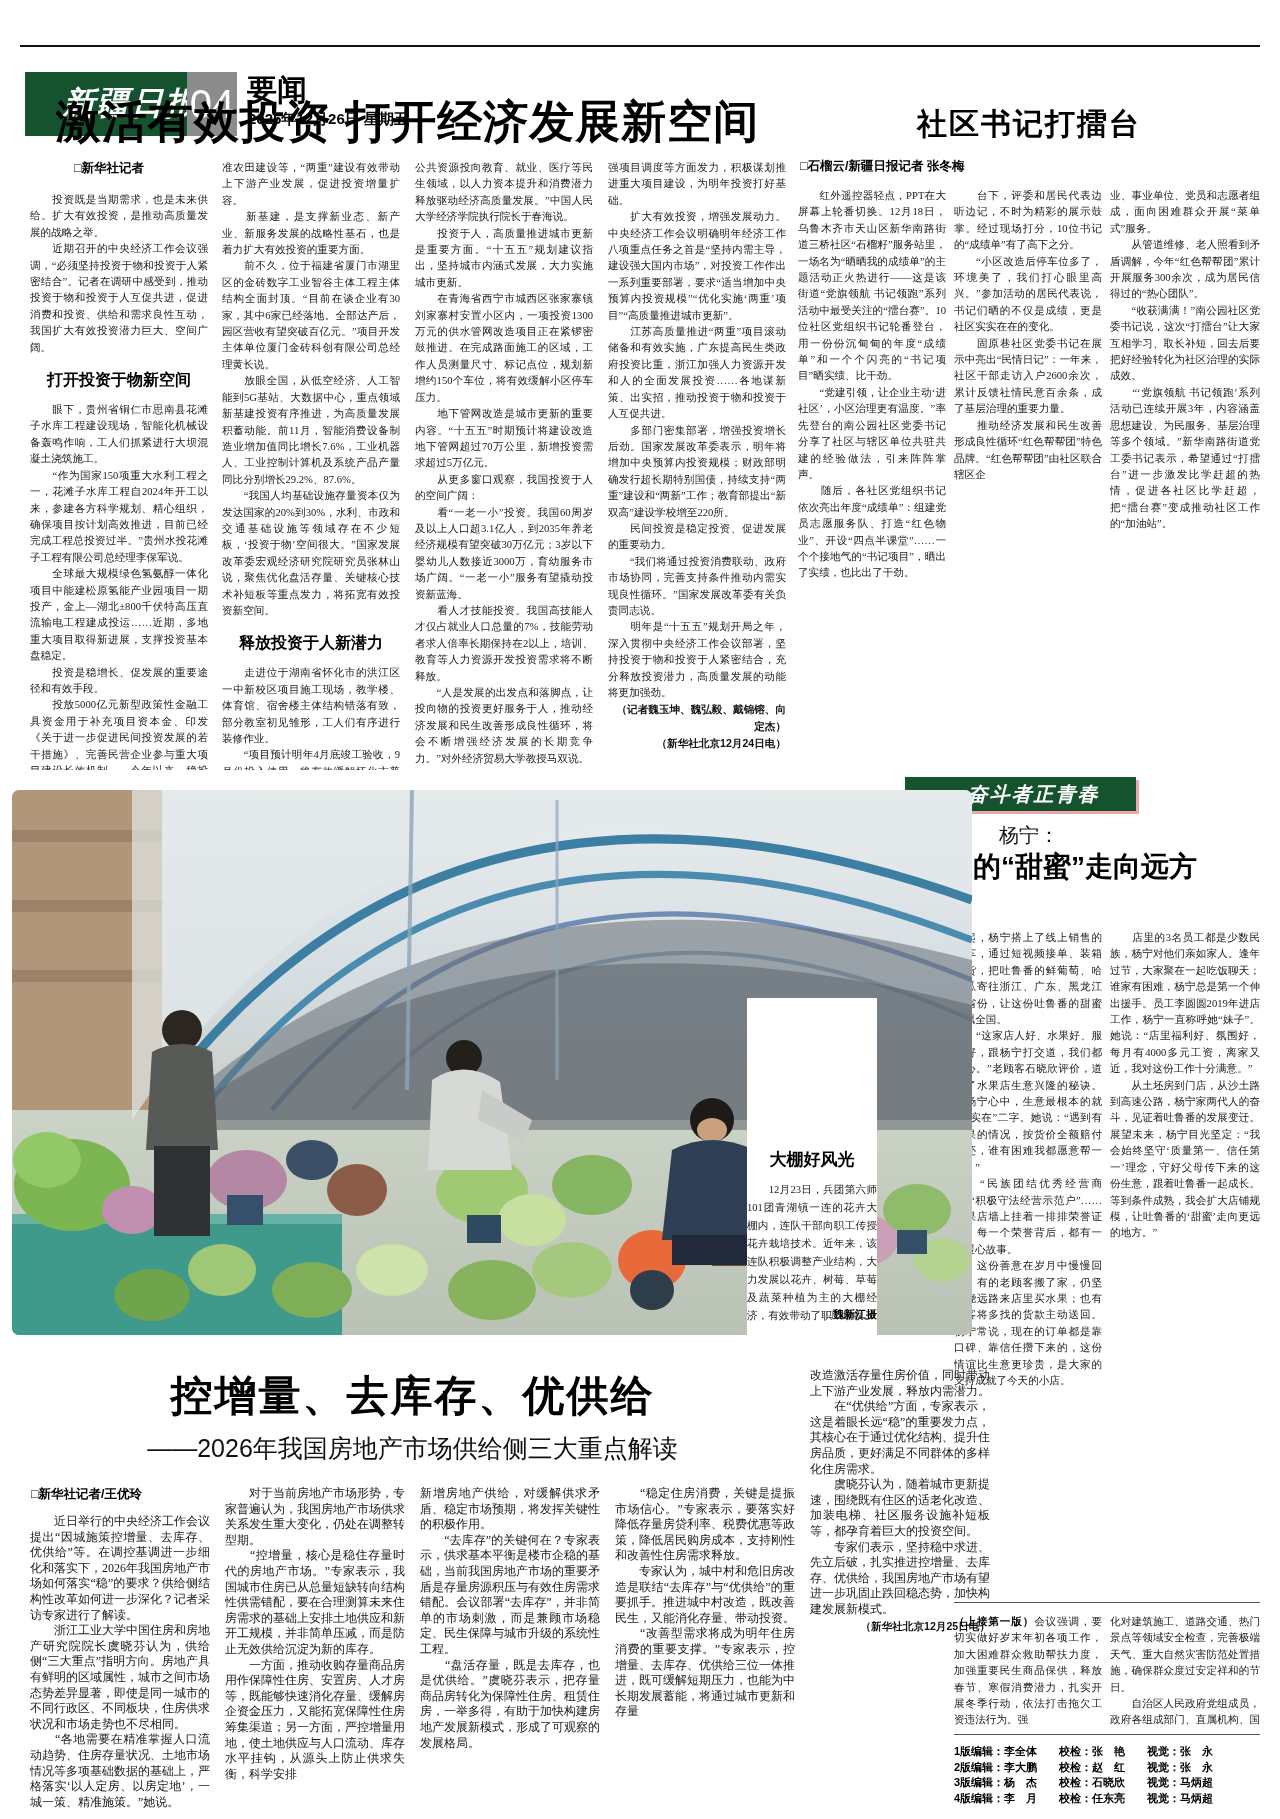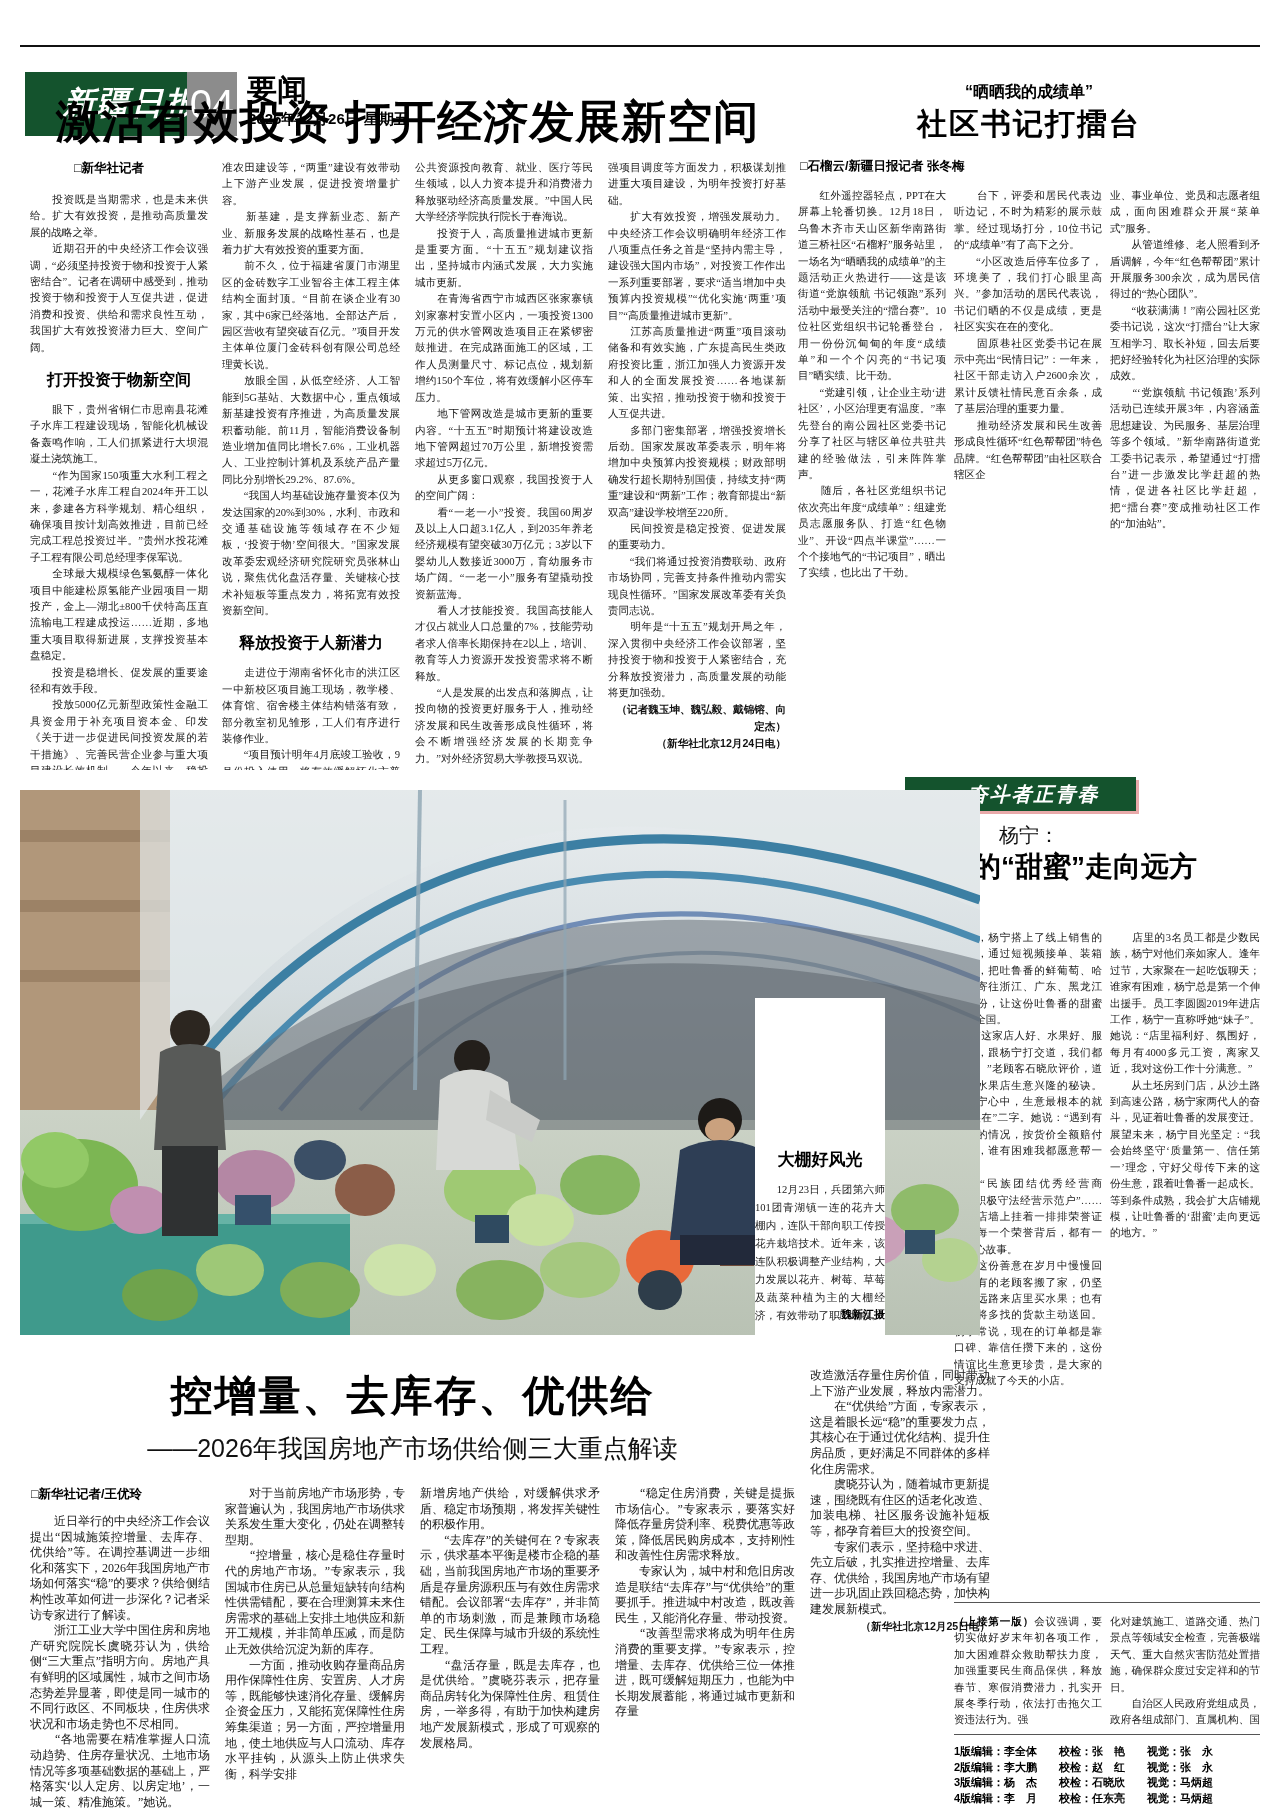--- a/index.html
+++ b/index.html
@@ -84,21 +84,20 @@
 　　扩大有效投资，增强发展动力。中央经济工作会议明确明年经济工作八项重点任务之首是“坚持内需主导，建设强大国内市场”，对投资工作作出一系列重要部署，要求“适当增加中央预算内投资规模”“优化实施‘两重’项目”“高质量推进城市更新”。
 　　江苏高质量推进“两重”项目滚动储备和有效实施，广东提高民生类政府投资比重，浙江加强人力资源开发和人的全面发展投资……各地谋新策、出实招，推动投资于物和投资于人互促共进。
 　　多部门密集部署，增强投资增长后劲。国家发展改革委表示，明年将增加中央预算内投资规模；财政部明确发行超长期特别国债，持续支持“两重”建设和“两新”工作；教育部提出“新双高”建设学校增至220所。
 　　民间投资是稳定投资、促进发展的重要动力。
 　　“我们将通过投资消费联动、政府市场协同，完善支持条件推动内需实现良性循环。”国家发展改革委有关负责同志说。
 　　明年是“十五五”规划开局之年，深入贯彻中央经济工作会议部署，坚持投资于物和投资于人紧密结合，充分释放投资潜力，高质量发展的动能将更加强劲。</div>
     <div class="credit">（记者魏玉坤、魏弘毅、戴锦镕、向定杰）</div>
     <div class="credit">（新华社北京12月24日电）</div>
   </div>
 
-  <div class="abs kicker" style="left:798px;top:82px;width:462px;font-size:16px;">“晒晒我的成绩单”</div>
   <div class="abs hl" style="left:798px;top:104px;width:462px;font-size:30px;text-align:center;letter-spacing:2px;">社区书记打擂台</div>
   <div class="abs byline" style="left:800px;top:158px;">□石榴云/新疆日报记者 张冬梅</div>
 
   <div class="col" style="left:798px;top:188px;width:148px;height:535px;">
     <div class="bt s10">　　红外遥控器轻点，PPT在大屏幕上轮番切换。12月18日，乌鲁木齐市天山区新华南路街道三桥社区“石榴籽”服务站里，一场名为“晒晒我的成绩单”的主题活动正火热进行——这是该街道“党旗领航 书记领跑”系列活动中最受关注的“擂台赛”。10位社区党组织书记轮番登台，用一份份沉甸甸的年度“成绩单”和一个个闪亮的“书记项目”晒实绩、比干劲。
 　　“党建引领，让企业主动‘进社区’，小区治理更有温度。”率先登台的南公园社区党委书记分享了社区与辖区单位共驻共建的经验做法，引来阵阵掌声。
 　　随后，各社区党组织书记依次亮出年度“成绩单”：组建党员志愿服务队、打造“红色物业”、开设“四点半课堂”……一个个接地气的“书记项目”，晒出了实绩，也比出了干劲。</div>
   </div>
   <div class="col" style="left:954px;top:188px;width:148px;height:535px;">
     <div class="bt s10">　　台下，评委和居民代表边听边记，不时为精彩的展示鼓掌。经过现场打分，10位书记的“成绩单”有了高下之分。
@@ -132,21 +131,21 @@
     <div class="bt s10">兴起，杨宁搭上了线上销售的快车，通过短视频接单、装箱发货，把吐鲁番的鲜葡萄、哈密瓜寄往浙江、广东、黑龙江等省份，让这份吐鲁番的甜蜜香飘全国。
 　　“这家店人好、水果好、服务好，跟杨宁打交道，我们都放心。”老顾客石晓欣评价，道出了水果店生意兴隆的秘诀。在杨宁心中，生意最根本的就是“实在”二字。她说：“遇到有坏果的情况，按货价全额赔付退还，谁有困难我都愿意帮一把。”
 　　“民族团结优秀经营商户”“积极守法经营示范户”……水果店墙上挂着一排排荣誉证书，每一个荣誉背后，都有一段暖心故事。
 　　这份善意在岁月中慢慢回流：有的老顾客搬了家，仍坚持绕远路来店里买水果；也有顾客将多找的货款主动送回。杨宁常说，现在的订单都是靠口碑、靠信任攒下来的，这份情谊比生意更珍贵，是大家的支持成就了今天的小店。</div>
   </div>
   <div class="col" style="left:1110px;top:930px;width:150px;height:662px;">
     <div class="bt s10">　　店里的3名员工都是少数民族，杨宁对他们亲如家人。逢年过节，大家聚在一起吃饭聊天；谁家有困难，杨宁总是第一个伸出援手。员工李圆圆2019年进店工作，杨宁一直称呼她“妹子”。她说：“店里福利好、氛围好，每月有4000多元工资，离家又近，我对这份工作十分满意。”
 　　从土坯房到门店，从沙土路到高速公路，杨宁家两代人的奋斗，见证着吐鲁番的发展变迁。展望未来，杨宁目光坚定：“我会始终坚守‘质量第一、信任第一’理念，守好父母传下来的这份生意，跟着吐鲁番一起成长。等到条件成熟，我会扩大店铺规模，让吐鲁番的‘甜蜜’走向更远的地方。”</div>
   </div>
 
-  <div class="abs" style="left:20px;top:790px;width:960px;height:545px;overflow:hidden;">
+  <div class="abs" style="left:12px;top:790px;width:960px;height:545px;overflow:hidden;border-radius:7px;">
     <svg width="960" height="545" viewBox="0 0 960 545" xmlns="http://www.w3.org/2000/svg">
       <defs>
         <linearGradient id="sky" x1="0" y1="0" x2="0" y2="1">
           <stop offset="0" stop-color="#e9edef"></stop>
             <stop offset="0.6" stop-color="#d5dde0"></stop>
             <stop offset="1" stop-color="#c6ccc6"></stop>
         </linearGradient>
         <linearGradient id="ground" x1="0" y1="0" x2="0" y2="1">
           <stop offset="0" stop-color="#cdd4c8"></stop>
             <stop offset="1" stop-color="#b9c2b4"></stop>

